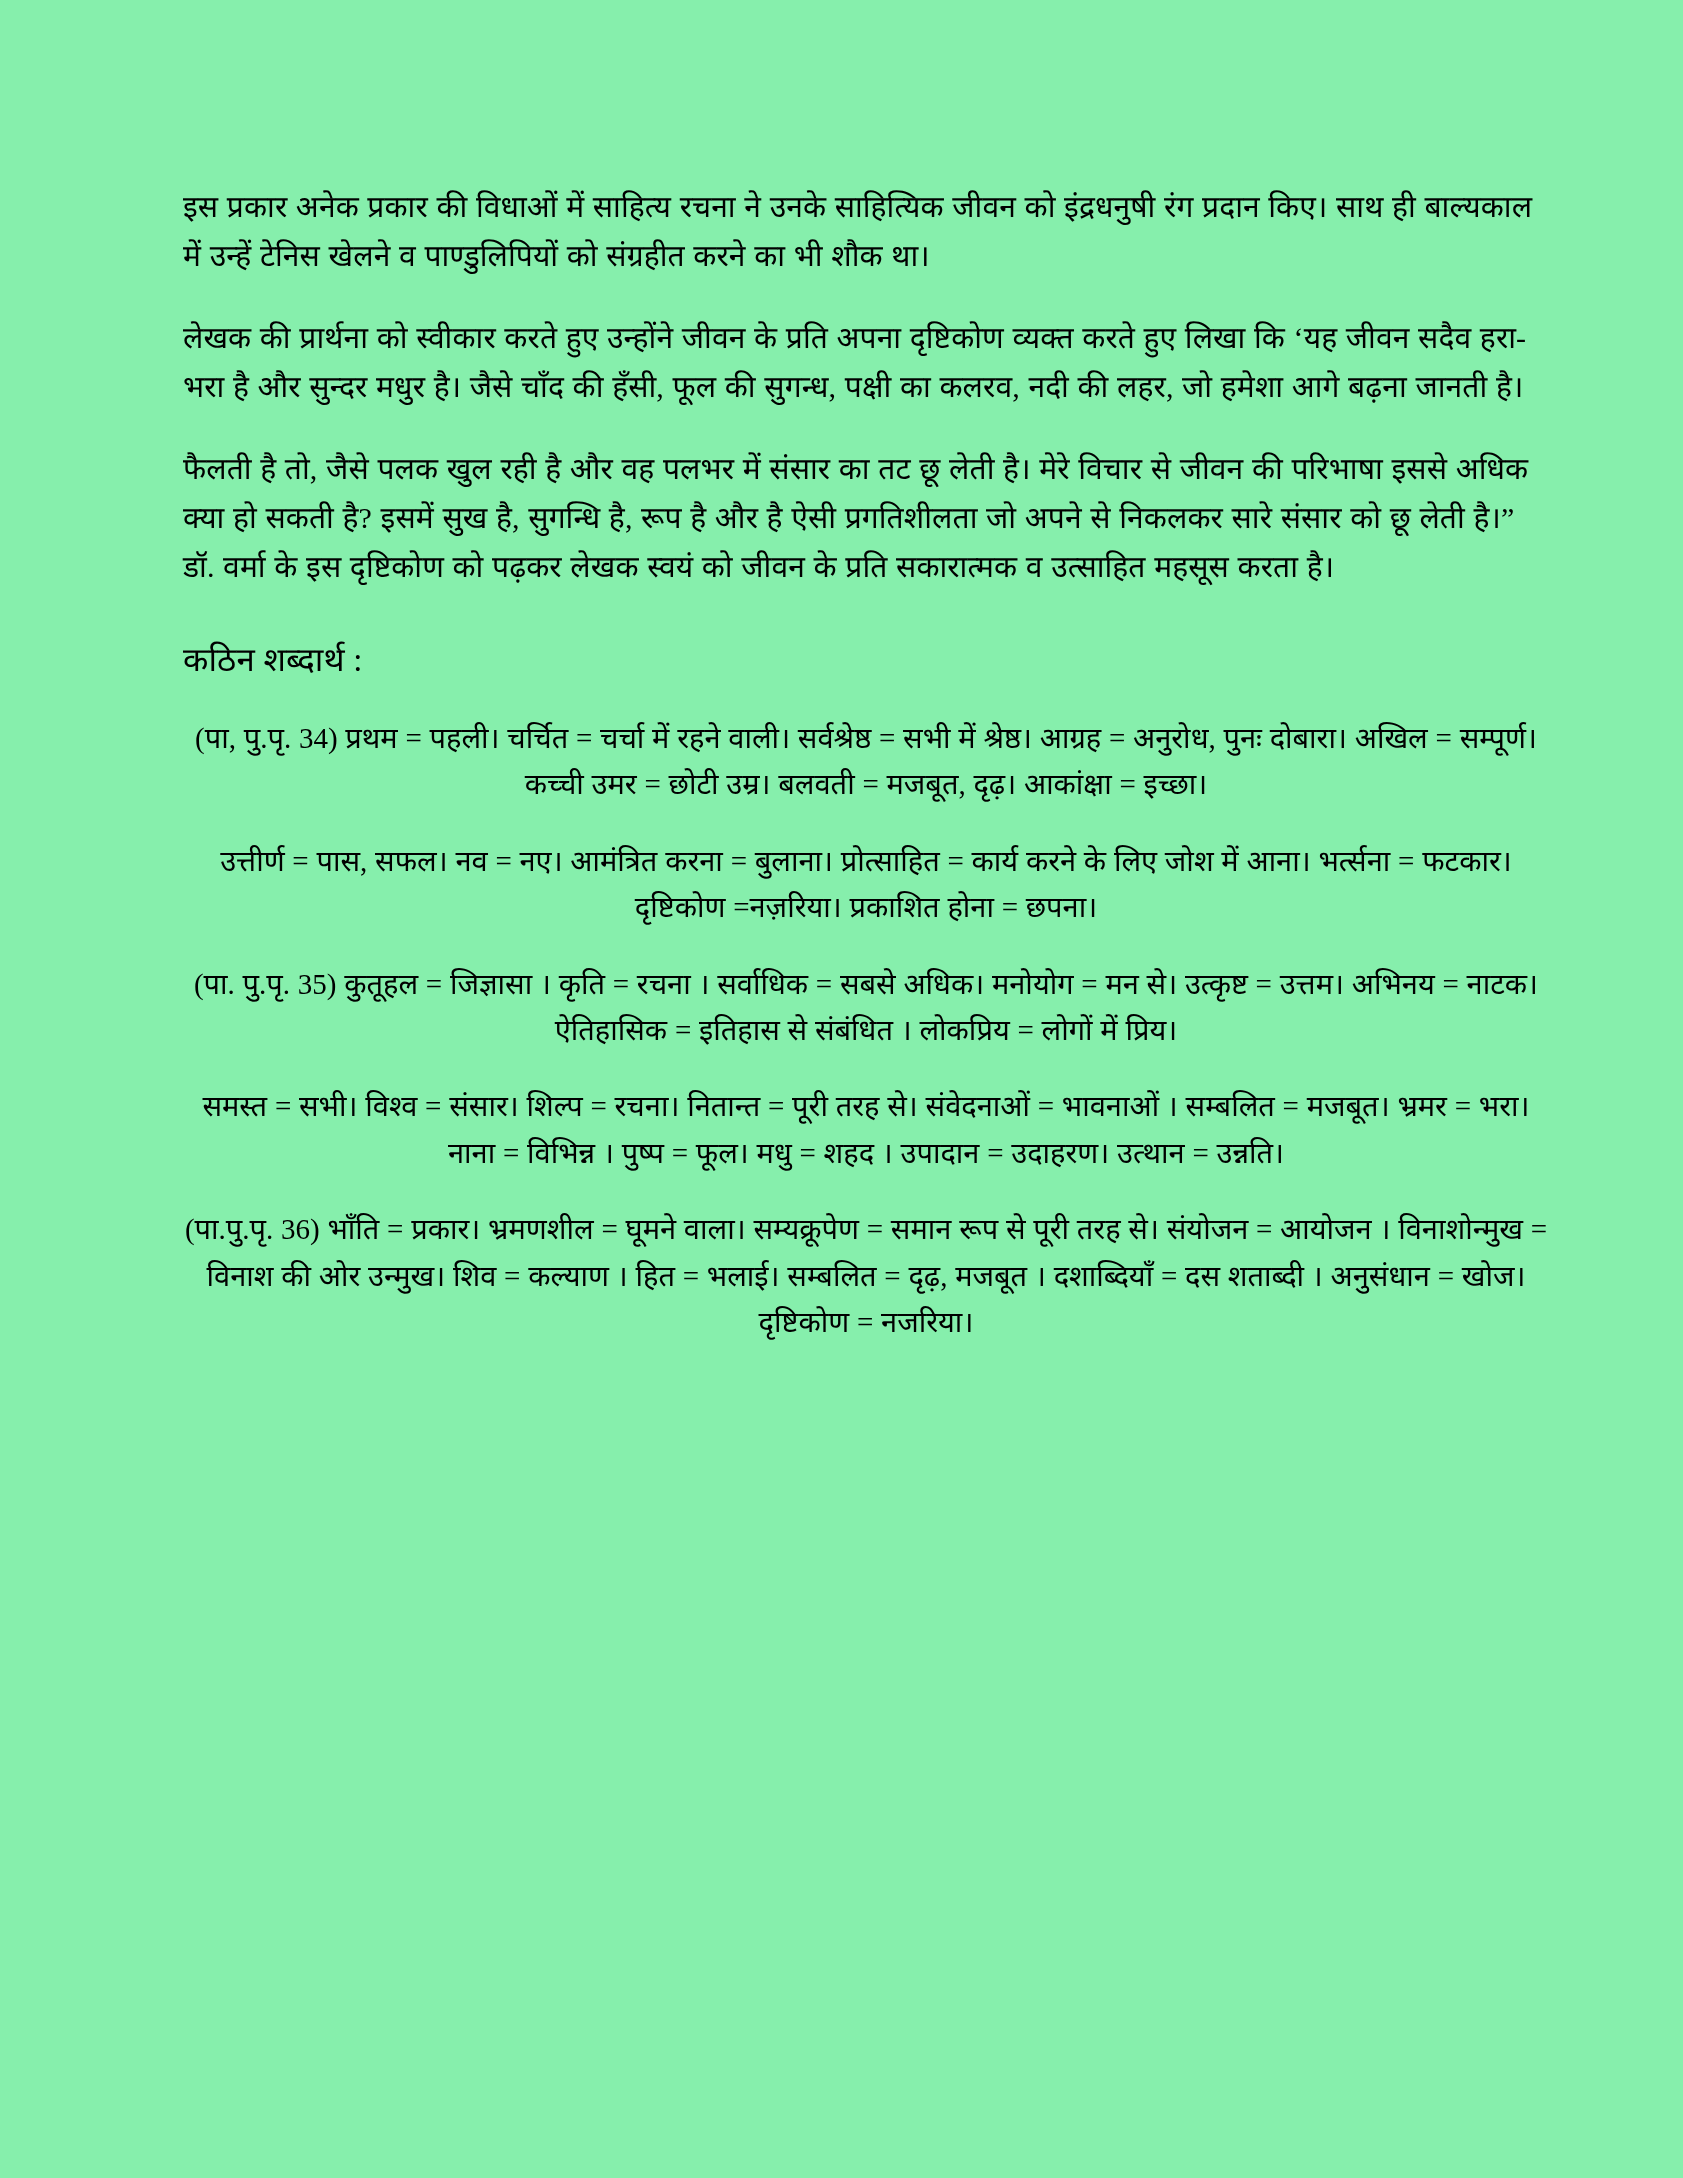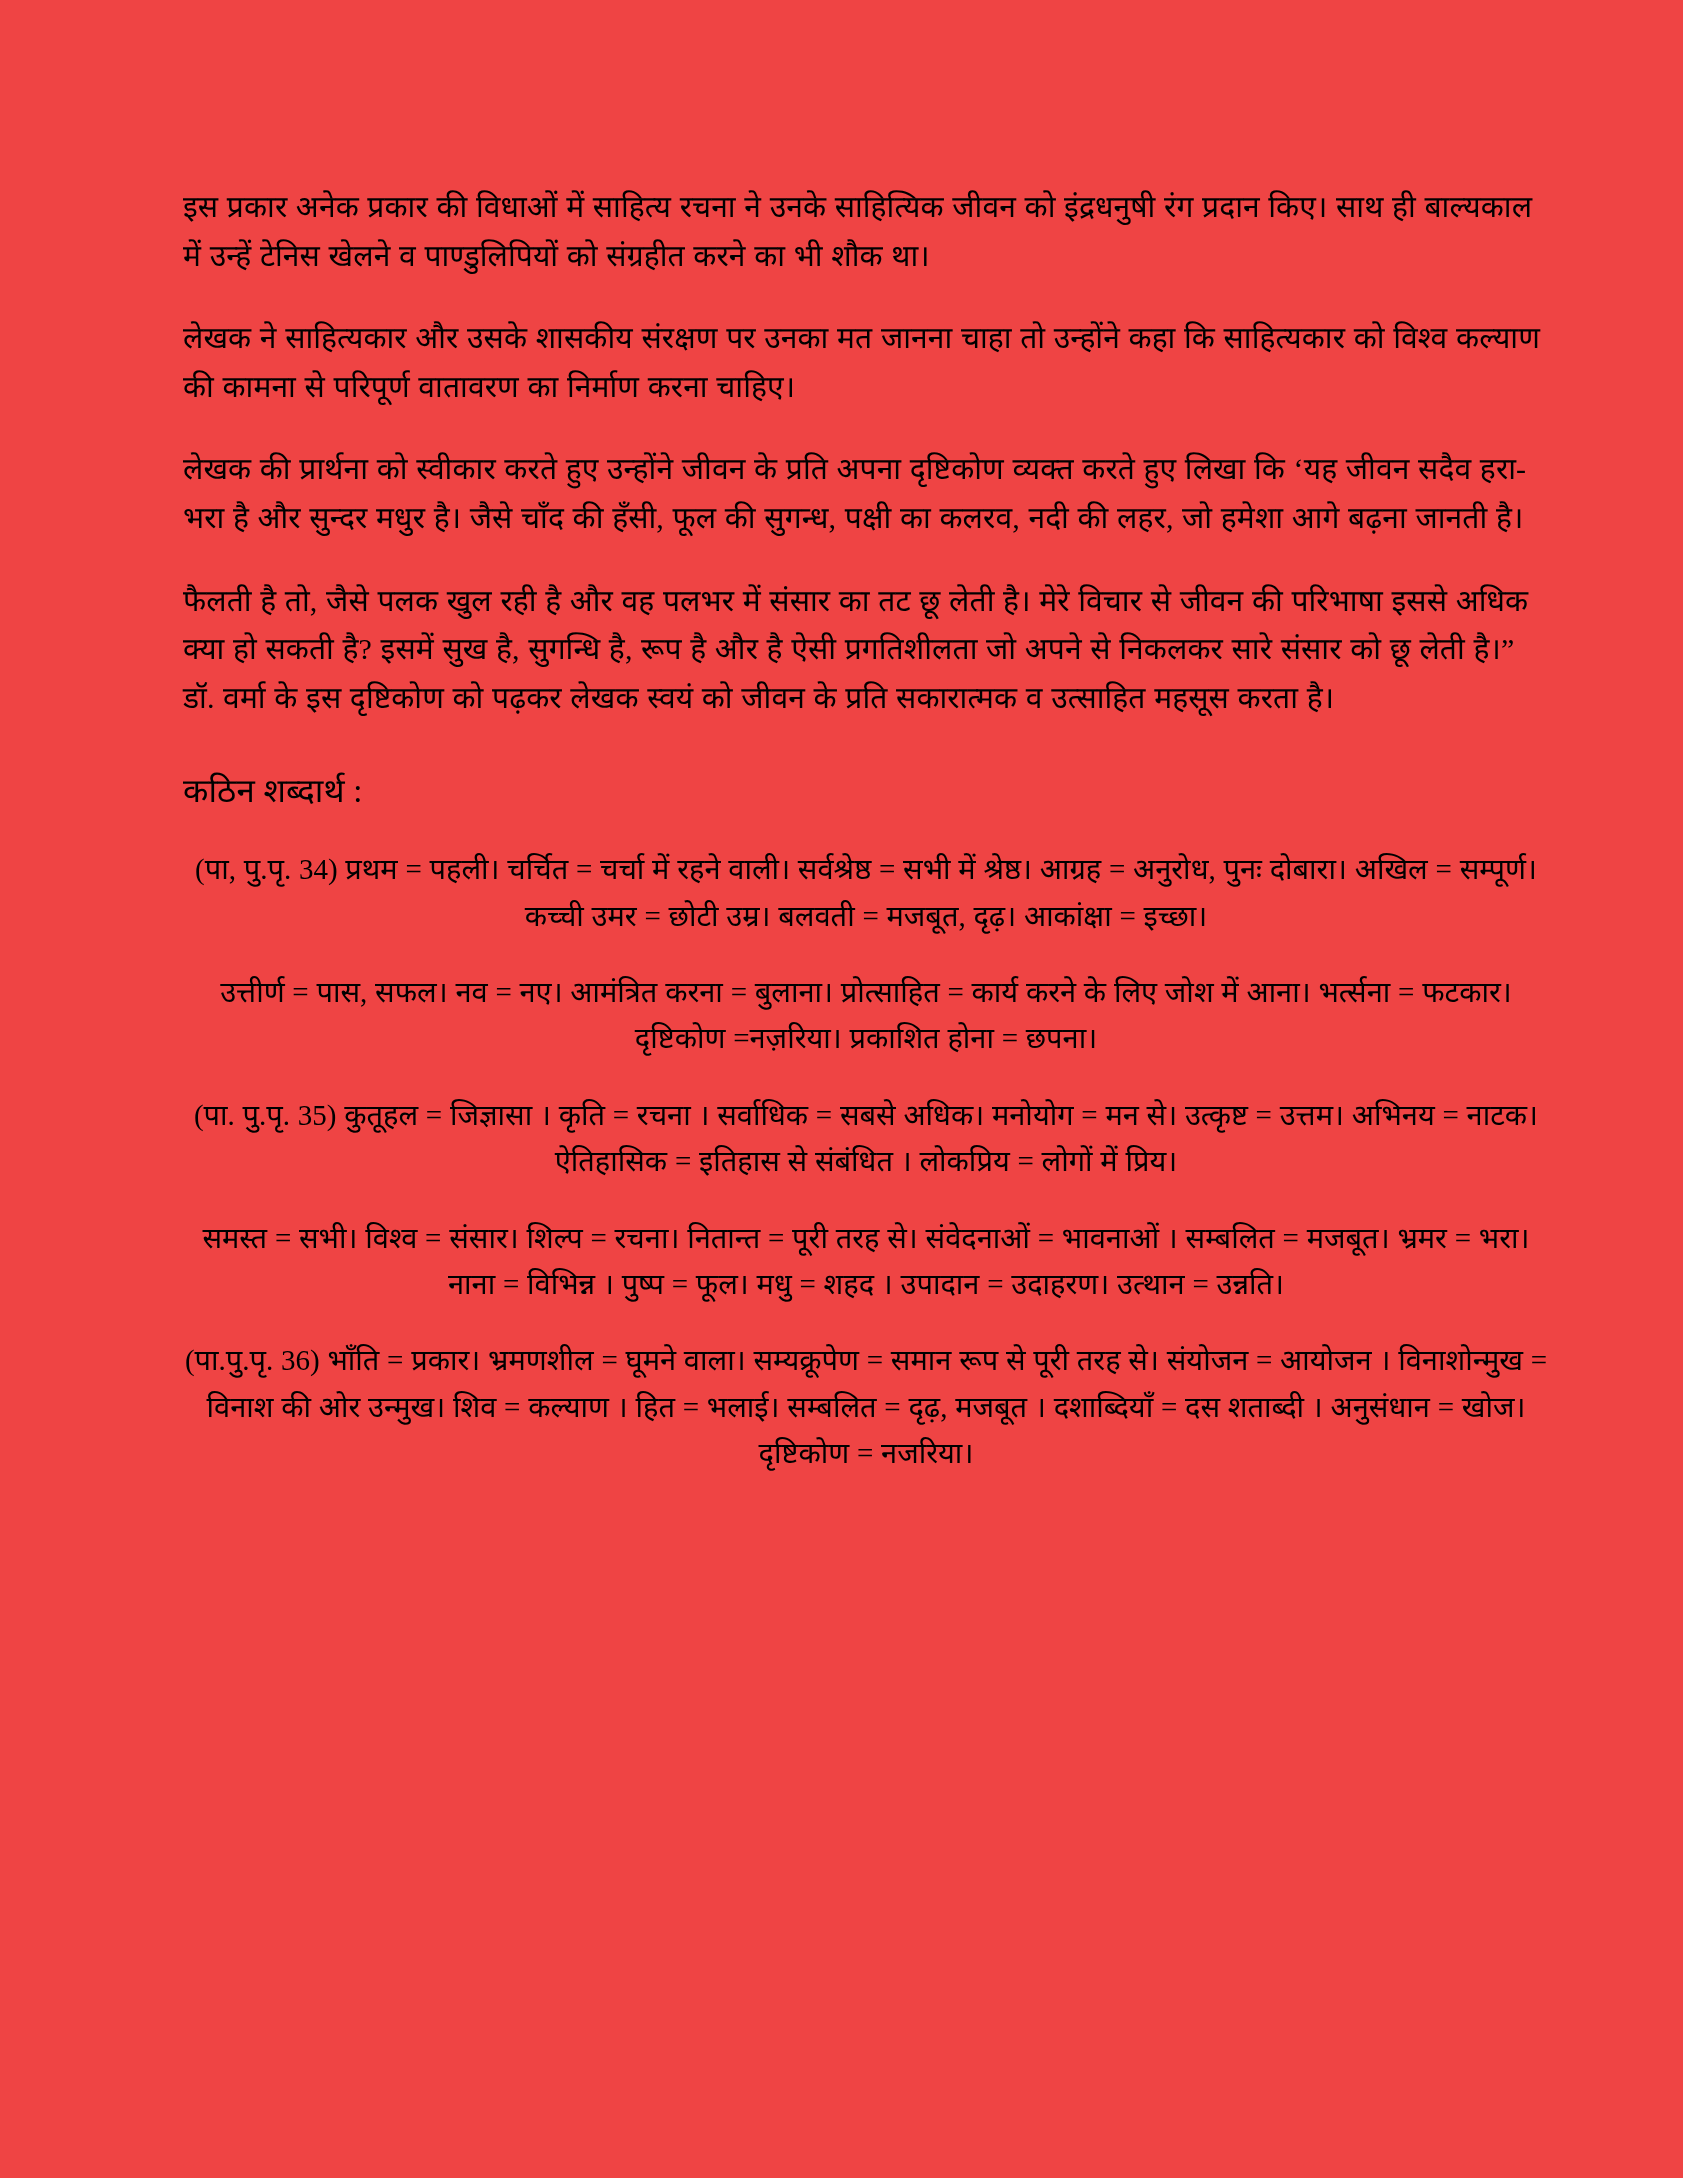--- a/index.html
+++ b/index.html
@@ -12,21 +12,21 @@
     width: 1683px;
     height: 2178px;
     font-family: "Liberation Serif", "DejaVu Serif", serif;
     color: #000000;
     -webkit-font-smoothing: antialiased;
   }
   .page {
     box-sizing: border-box;
     width: 1683px;
     height: 2178px;
-    background: #ef4444;
+    background: #86efac;
     padding: 183px 149px 119px 183px;
   }
   .doc-body {
     width: 1366px;
   }
   p.para {
     margin: 0 0 34px 0;
     font-size: 30px;
     line-height: 1.62;
     text-align: left;
@@ -58,21 +58,20 @@
     margin-bottom: 12px;
   }
 </style>
 </head>
 <body>
 
 <div class="page">
   <div class="doc-body">
 
     <p class="para">इस प्रकार अनेक प्रकार की विधाओं में साहित्य रचना ने उनके साहित्यिक जीवन को इंद्रधनुषी रंग प्रदान किए। साथ ही बाल्यकाल में उन्हें टेनिस खेलने व पाण्डुलिपियों को संग्रहीत करने का भी शौक था।</p>
-    <p class="para">लेखक ने साहित्यकार और उसके शासकीय संरक्षण पर उनका मत जानना चाहा तो उन्होंने कहा कि साहित्यकार को विश्व कल्याण की कामना से परिपूर्ण वातावरण का निर्माण करना चाहिए।</p>
     <p class="para">लेखक की प्रार्थना को स्वीकार करते हुए उन्होंने जीवन के प्रति अपना दृष्टिकोण व्यक्त करते हुए लिखा कि ‘यह जीवन सदैव हरा-भरा है और सुन्दर मधुर है। जैसे चाँद की हँसी, फूल की सुगन्ध, पक्षी का कलरव, नदी की लहर, जो हमेशा आगे बढ़ना जानती है।</p>
     <p class="para">फैलती है तो, जैसे पलक खुल रही है और वह पलभर में संसार का तट छू लेती है। मेरे विचार से जीवन की परिभाषा इससे अधिक क्या हो सकती है? इसमें सुख है, सुगन्धि है, रूप है और है ऐसी प्रगतिशीलता जो अपने से निकलकर सारे संसार को छू लेती है।” डॉ. वर्मा के इस दृष्टिकोण को पढ़कर लेखक स्वयं को जीवन के प्रति सकारात्मक व उत्साहित महसूस करता है।</p>
 
     <h2 class="section-heading">कठिन शब्दार्थ :</h2>
 
     <div class="glossary">
       <p class="gloss-para">(पा, पु.पृ. 34) प्रथम = पहली। चर्चित = चर्चा में रहने वाली। सर्वश्रेष्ठ = सभी में श्रेष्ठ। आग्रह = अनुरोध, पुनः दोबारा। अखिल = सम्पूर्ण। कच्ची उमर = छोटी उम्र। बलवती = मजबूत, दृढ़। आकांक्षा = इच्छा।</p>
       <p class="gloss-para">उत्तीर्ण = पास, सफल। नव = नए। आमंत्रित करना = बुलाना। प्रोत्साहित = कार्य करने के लिए जोश में आना। भर्त्सना = फटकार। दृष्टिकोण =नज़रिया। प्रकाशित होना = छपना।</p>
       <p class="gloss-para">(पा. पु.पृ. 35) कुतूहल = जिज्ञासा । कृति = रचना । सर्वाधिक = सबसे अधिक। मनोयोग = मन से। उत्कृष्ट = उत्तम। अभिनय = नाटक। ऐतिहासिक = इतिहास से संबंधित । लोकप्रिय = लोगों में प्रिय।</p>
       <p class="gloss-para">समस्त = सभी। विश्व = संसार। शिल्प = रचना। नितान्त = पूरी तरह से। संवेदनाओं = भावनाओं । सम्बलित = मजबूत। भ्रमर = भरा। नाना = विभिन्न । पुष्प = फूल। मधु = शहद । उपादान = उदाहरण। उत्थान = उन्नति।</p>

